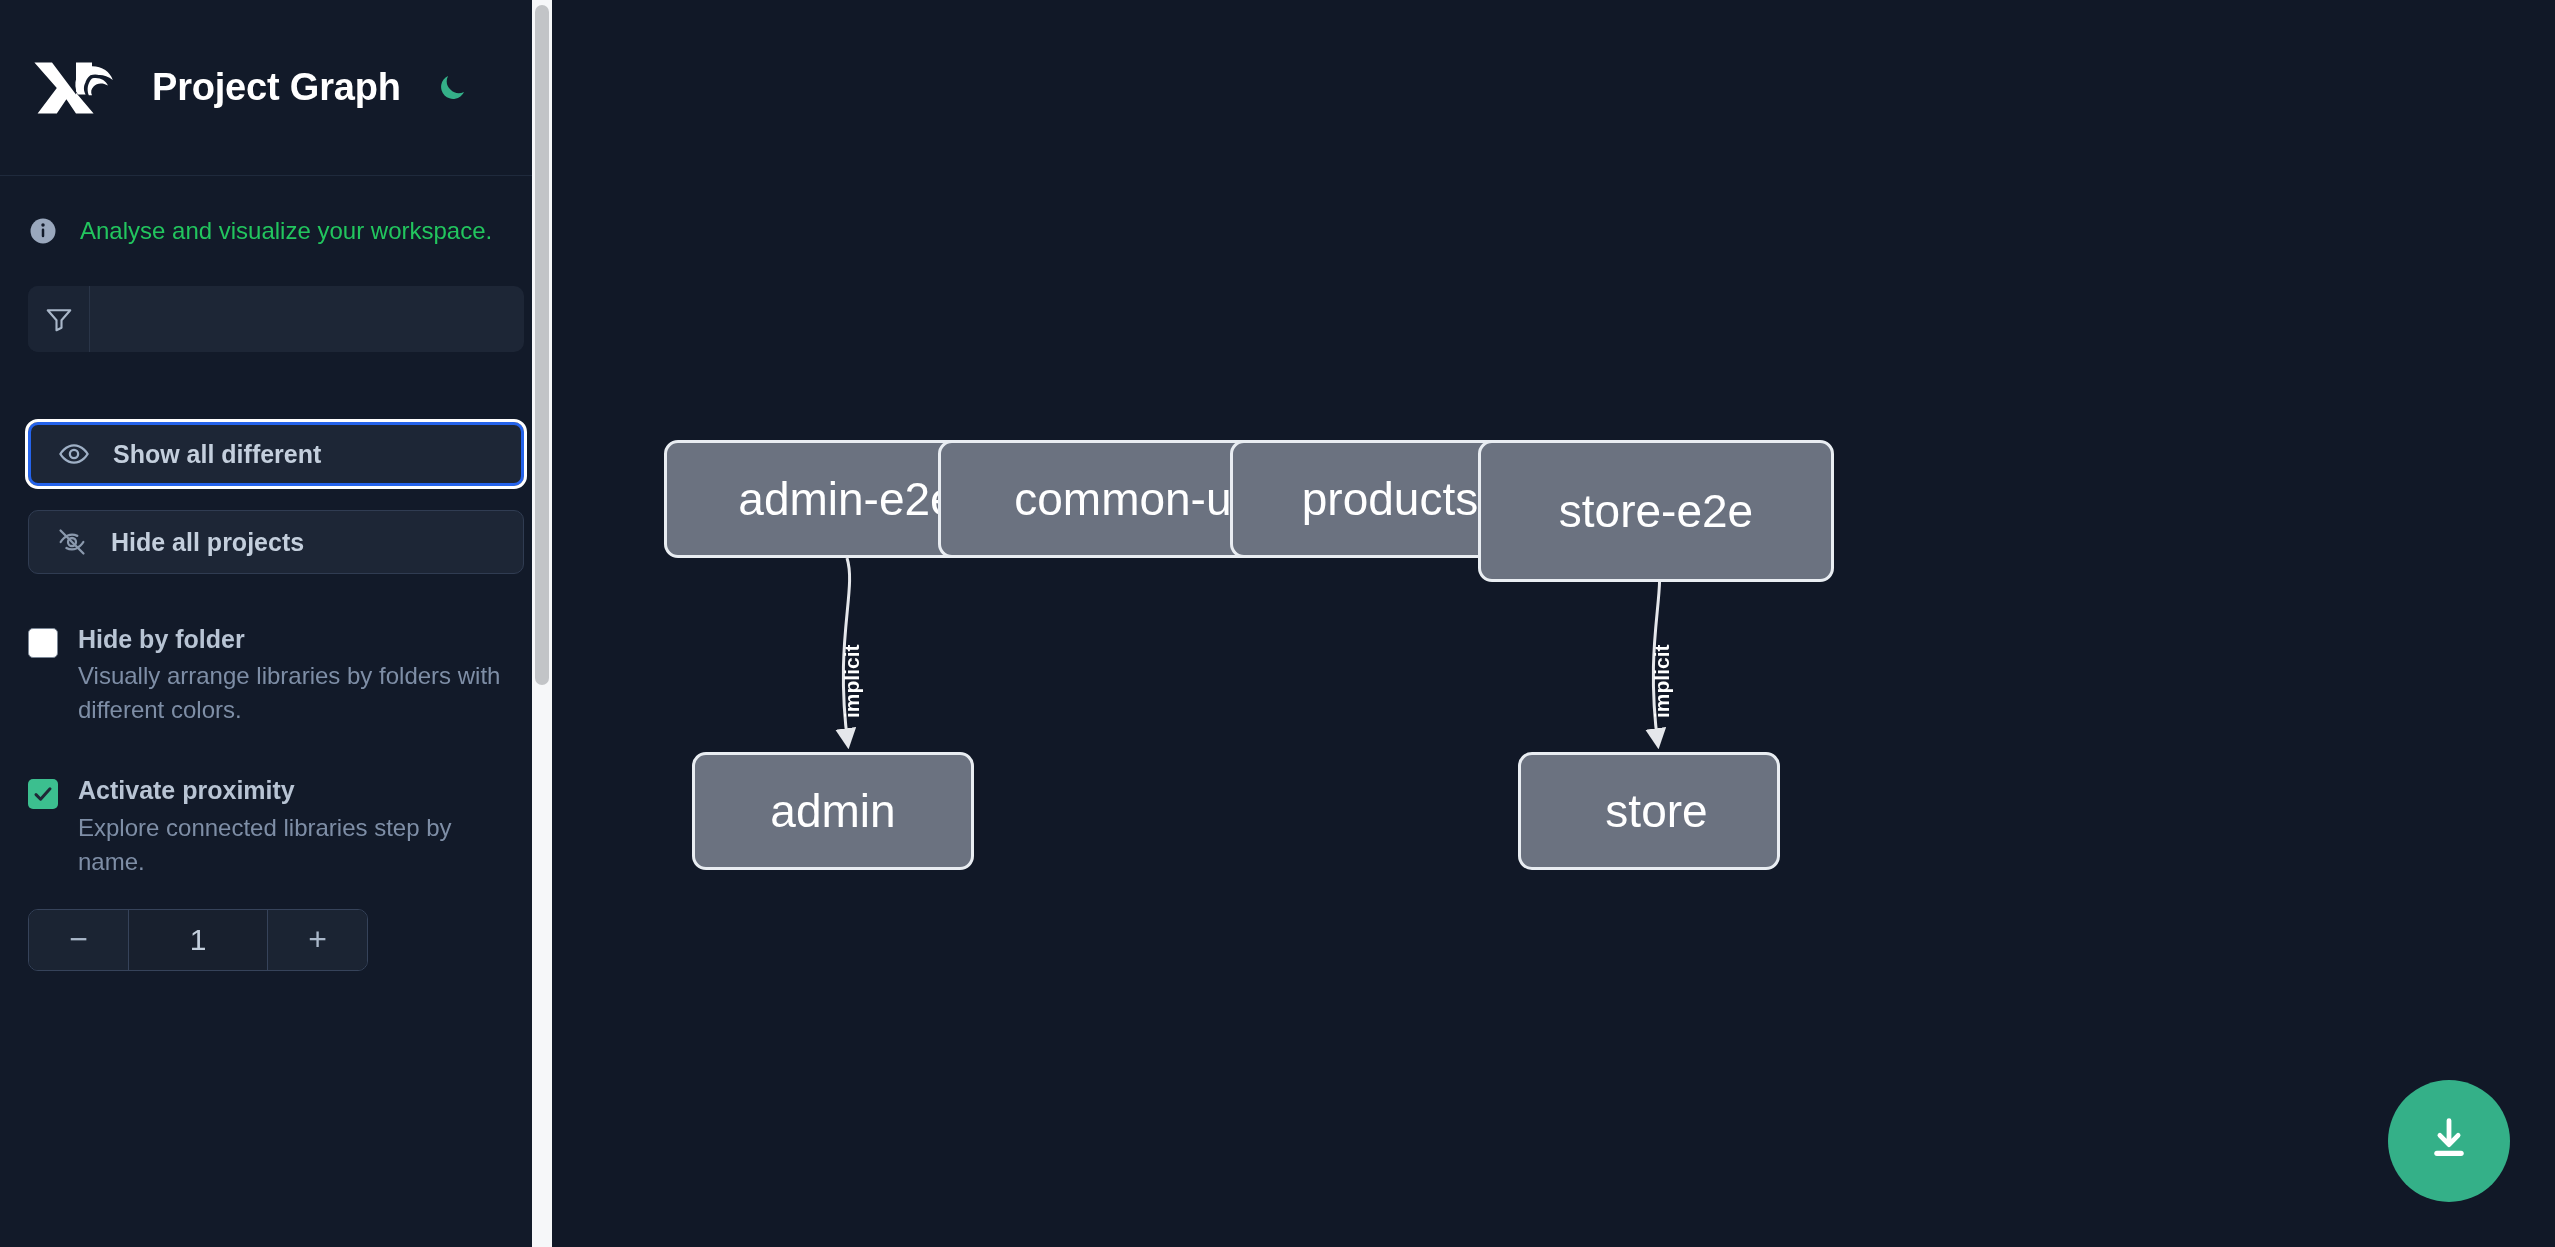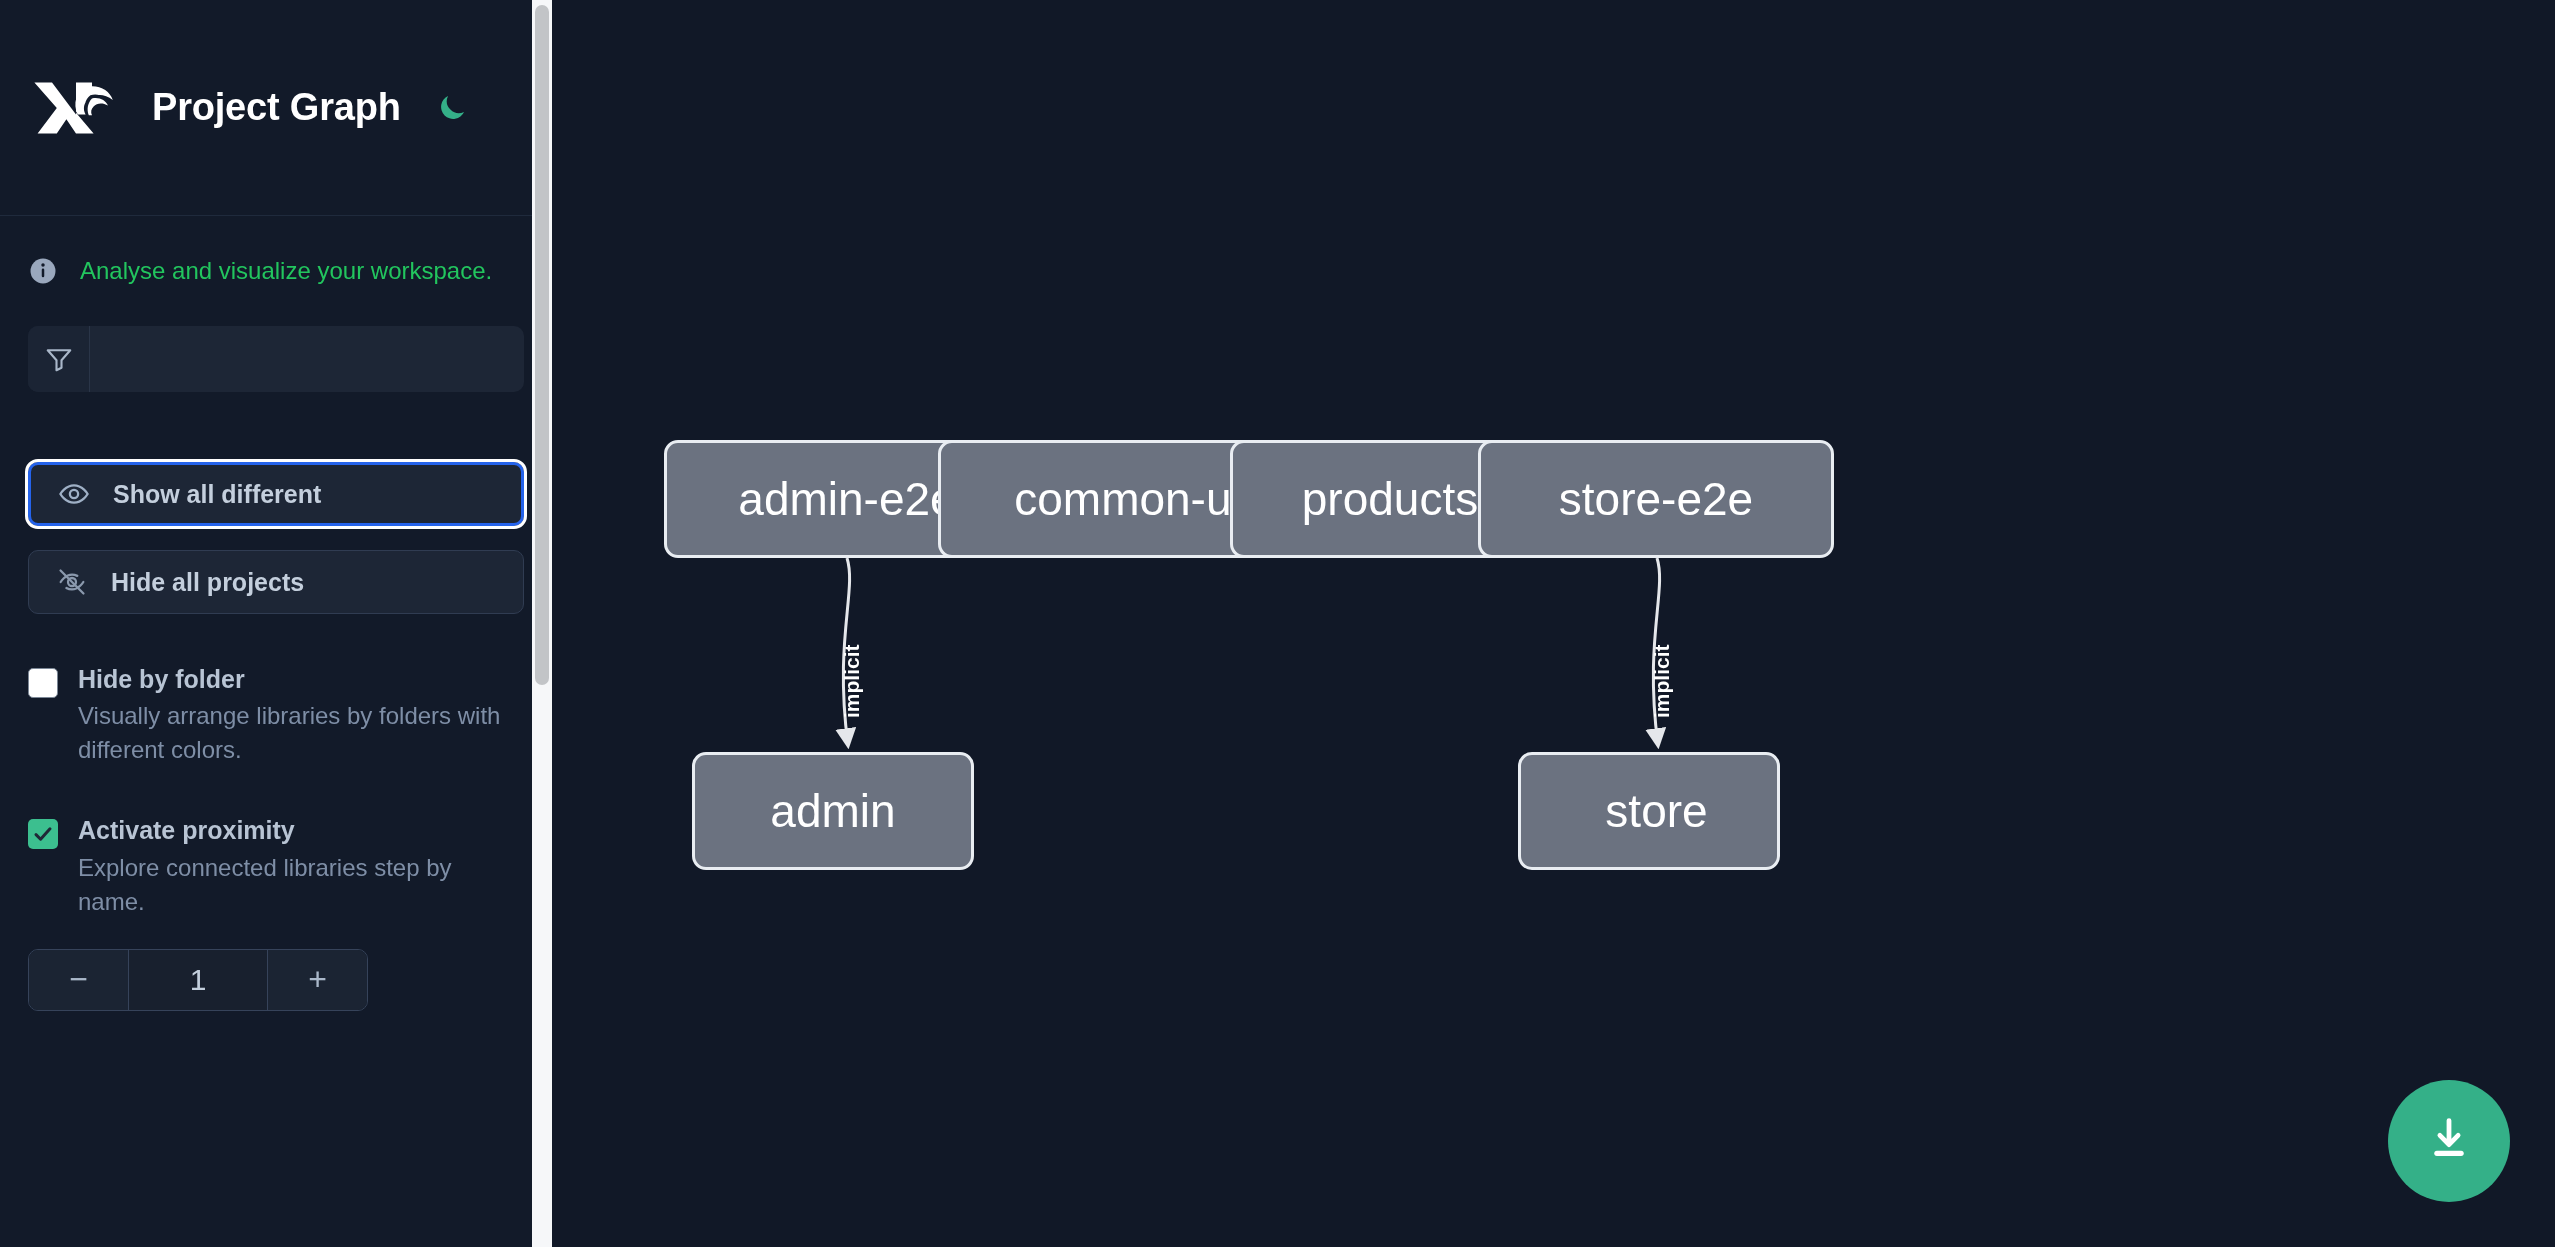--- a/index.html
+++ b/index.html
@@ -20,21 +20,21 @@
   
   #sidebar {
     position: relative;
     width: 552px;
     height: 1247px;
     background: #121a29;
     flex: 0 0 552px;
     overflow: hidden;
   }
   .sb-header {
-    height: 216px;
+    height: 176px;
     display: flex;
     align-items: center;
     padding-left: 28px;
     border-bottom: 1px solid #1f2a3c;
   }
   .nx-logo {
     width: 96px;
     height: 64px;
     flex: 0 0 96px;
     margin-right: 28px;
@@ -398,21 +398,21 @@
 
     <div class="gnode" style="left:112px; top:440px; width:366px; height:118px;">
       <span>admin-e2e</span>
     </div>
     <div class="gnode" style="left:386px; top:440px; width:380px; height:118px; left:386px;">
       <span>common-ui</span>
     </div>
     <div class="gnode" style="left:678px; top:440px; width:320px; height:118px;">
       <span>products</span>
     </div>
-    <div class="gnode" style="left:926px; top:440px; width:356px; height:118px;">
+    <div class="gnode" style="left:926px; top:440px; width:356px; height:142px;">
       <span>store-e2e</span>
     </div>
     <div class="gnode" style="left:140px; top:752px; width:282px; height:118px;">
       <span>admin</span>
     </div>
     <div class="gnode" style="left:966px; top:752px; width:262px; height:118px;padding-left:15px;">
       <span>store</span>
     </div>
 
     <span class="edge-label" style="left:288px; top:718px;">implicit</span>

